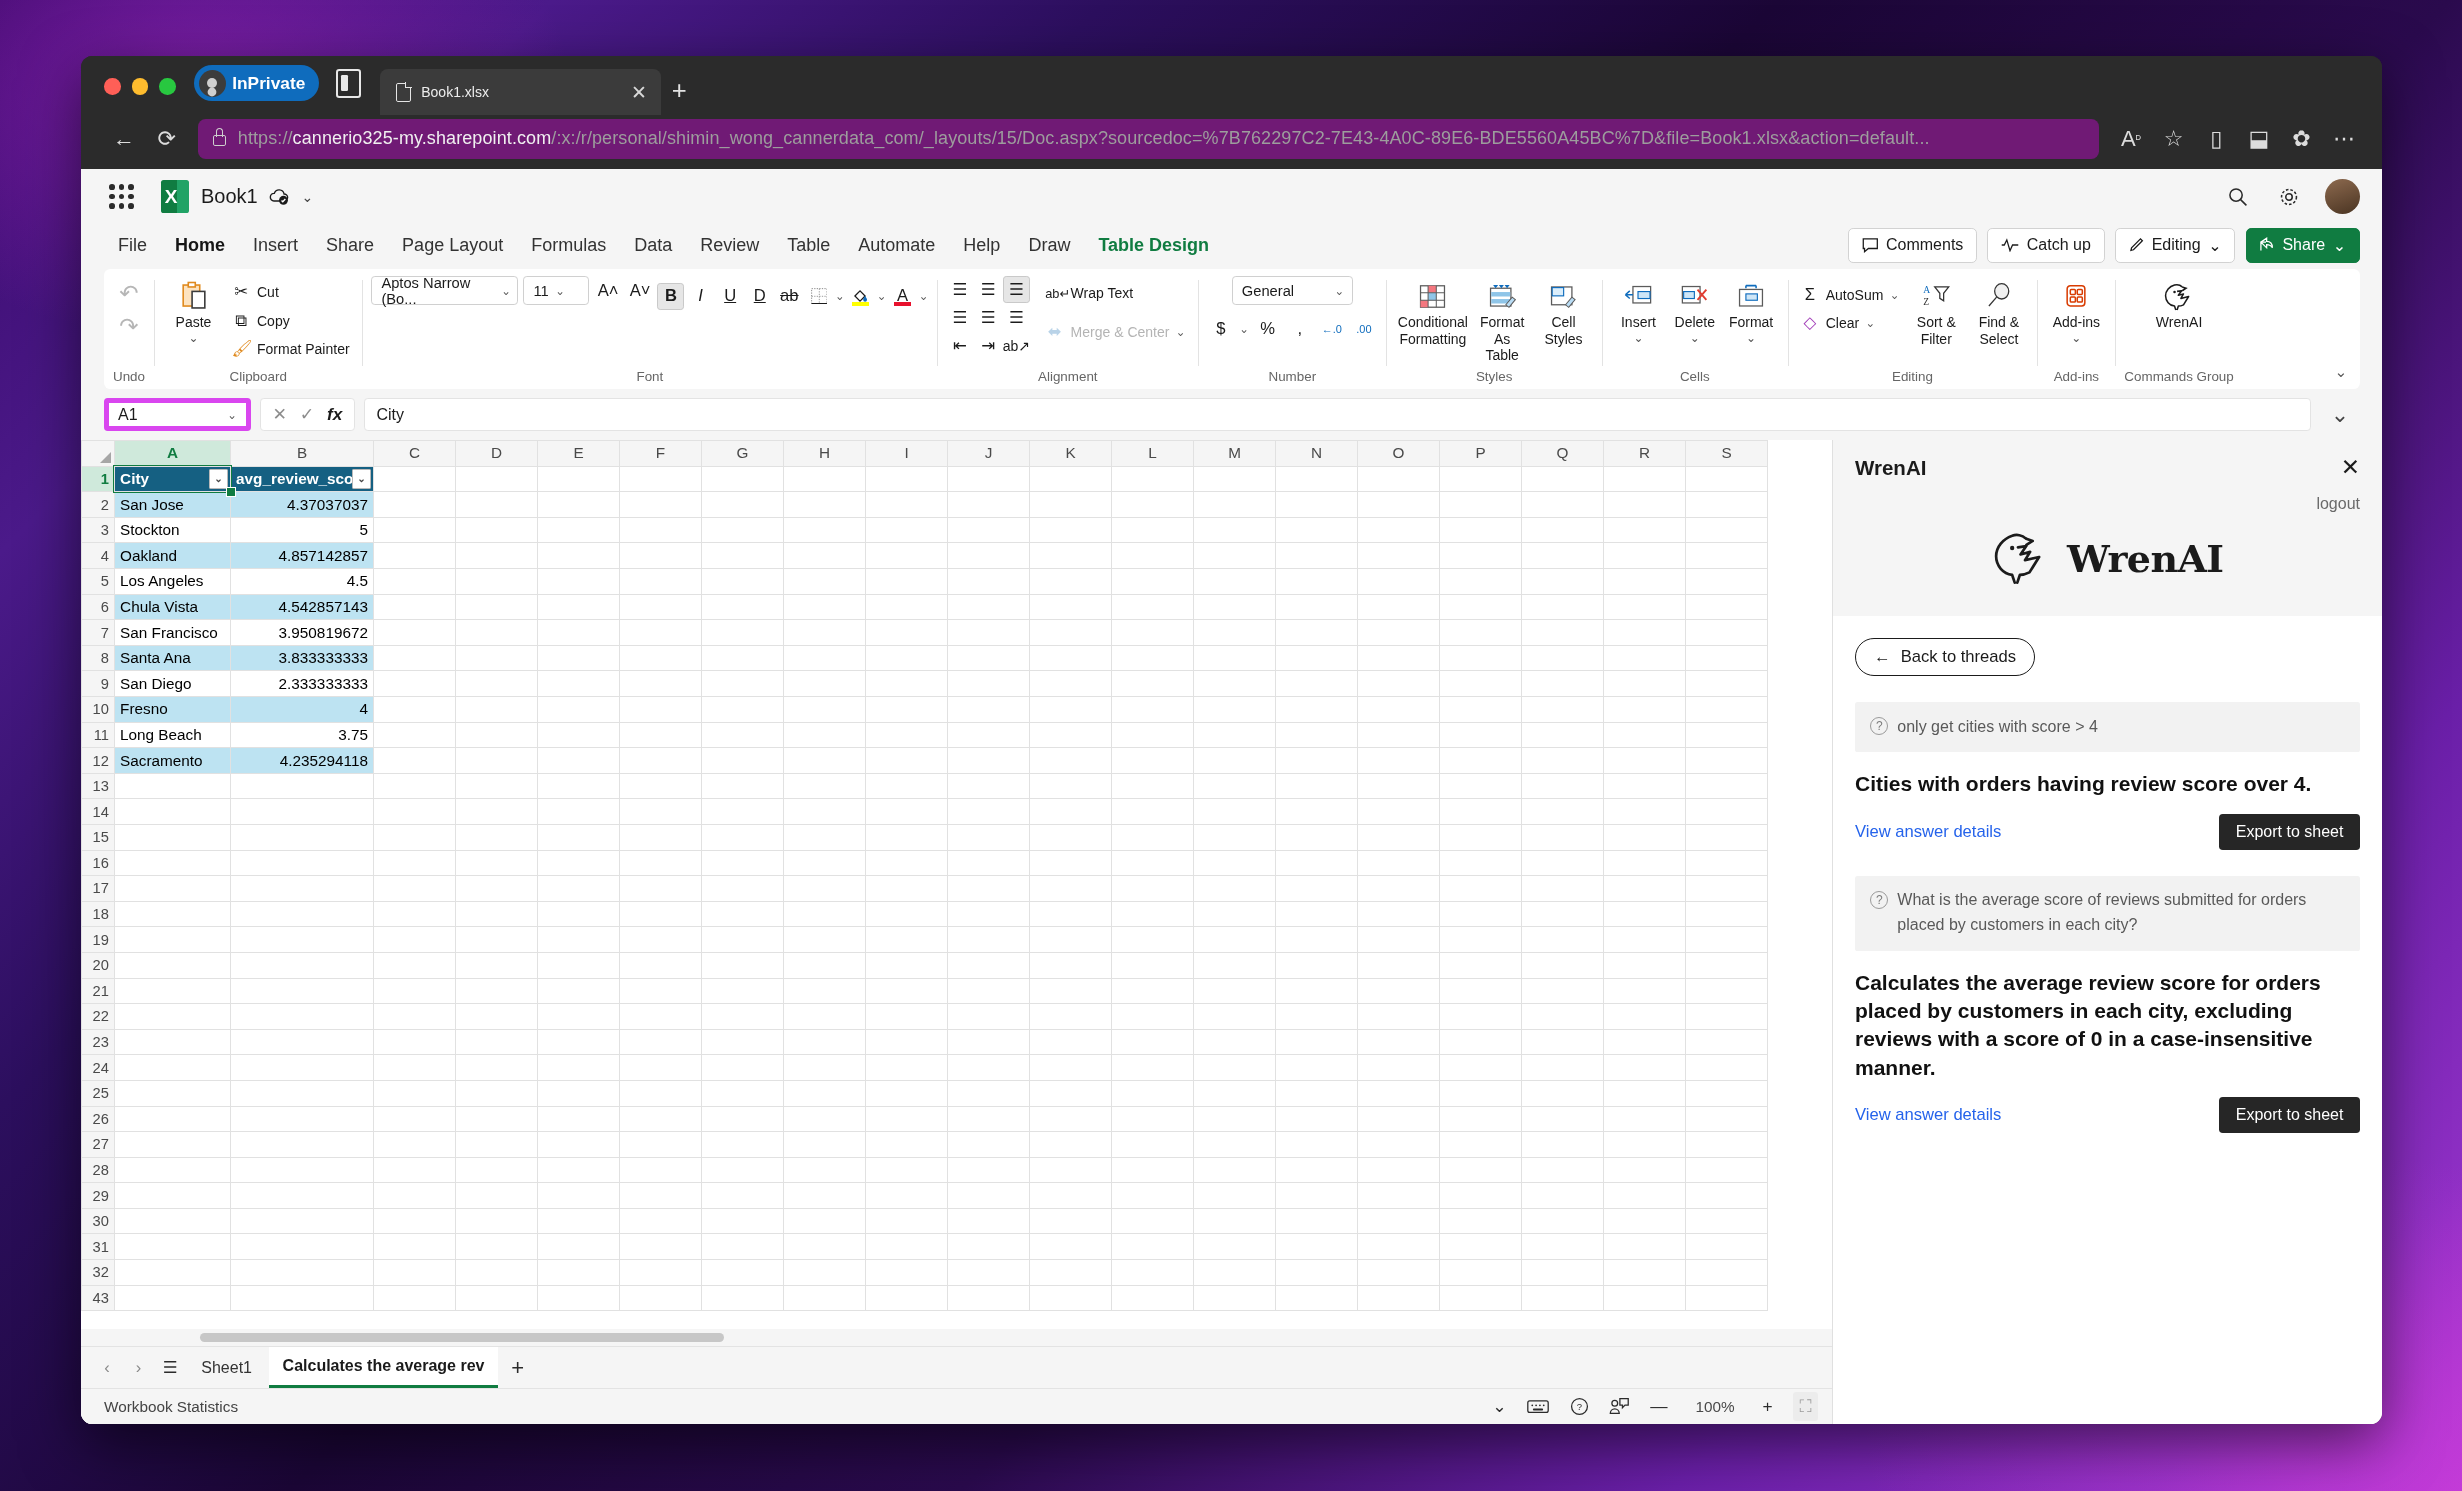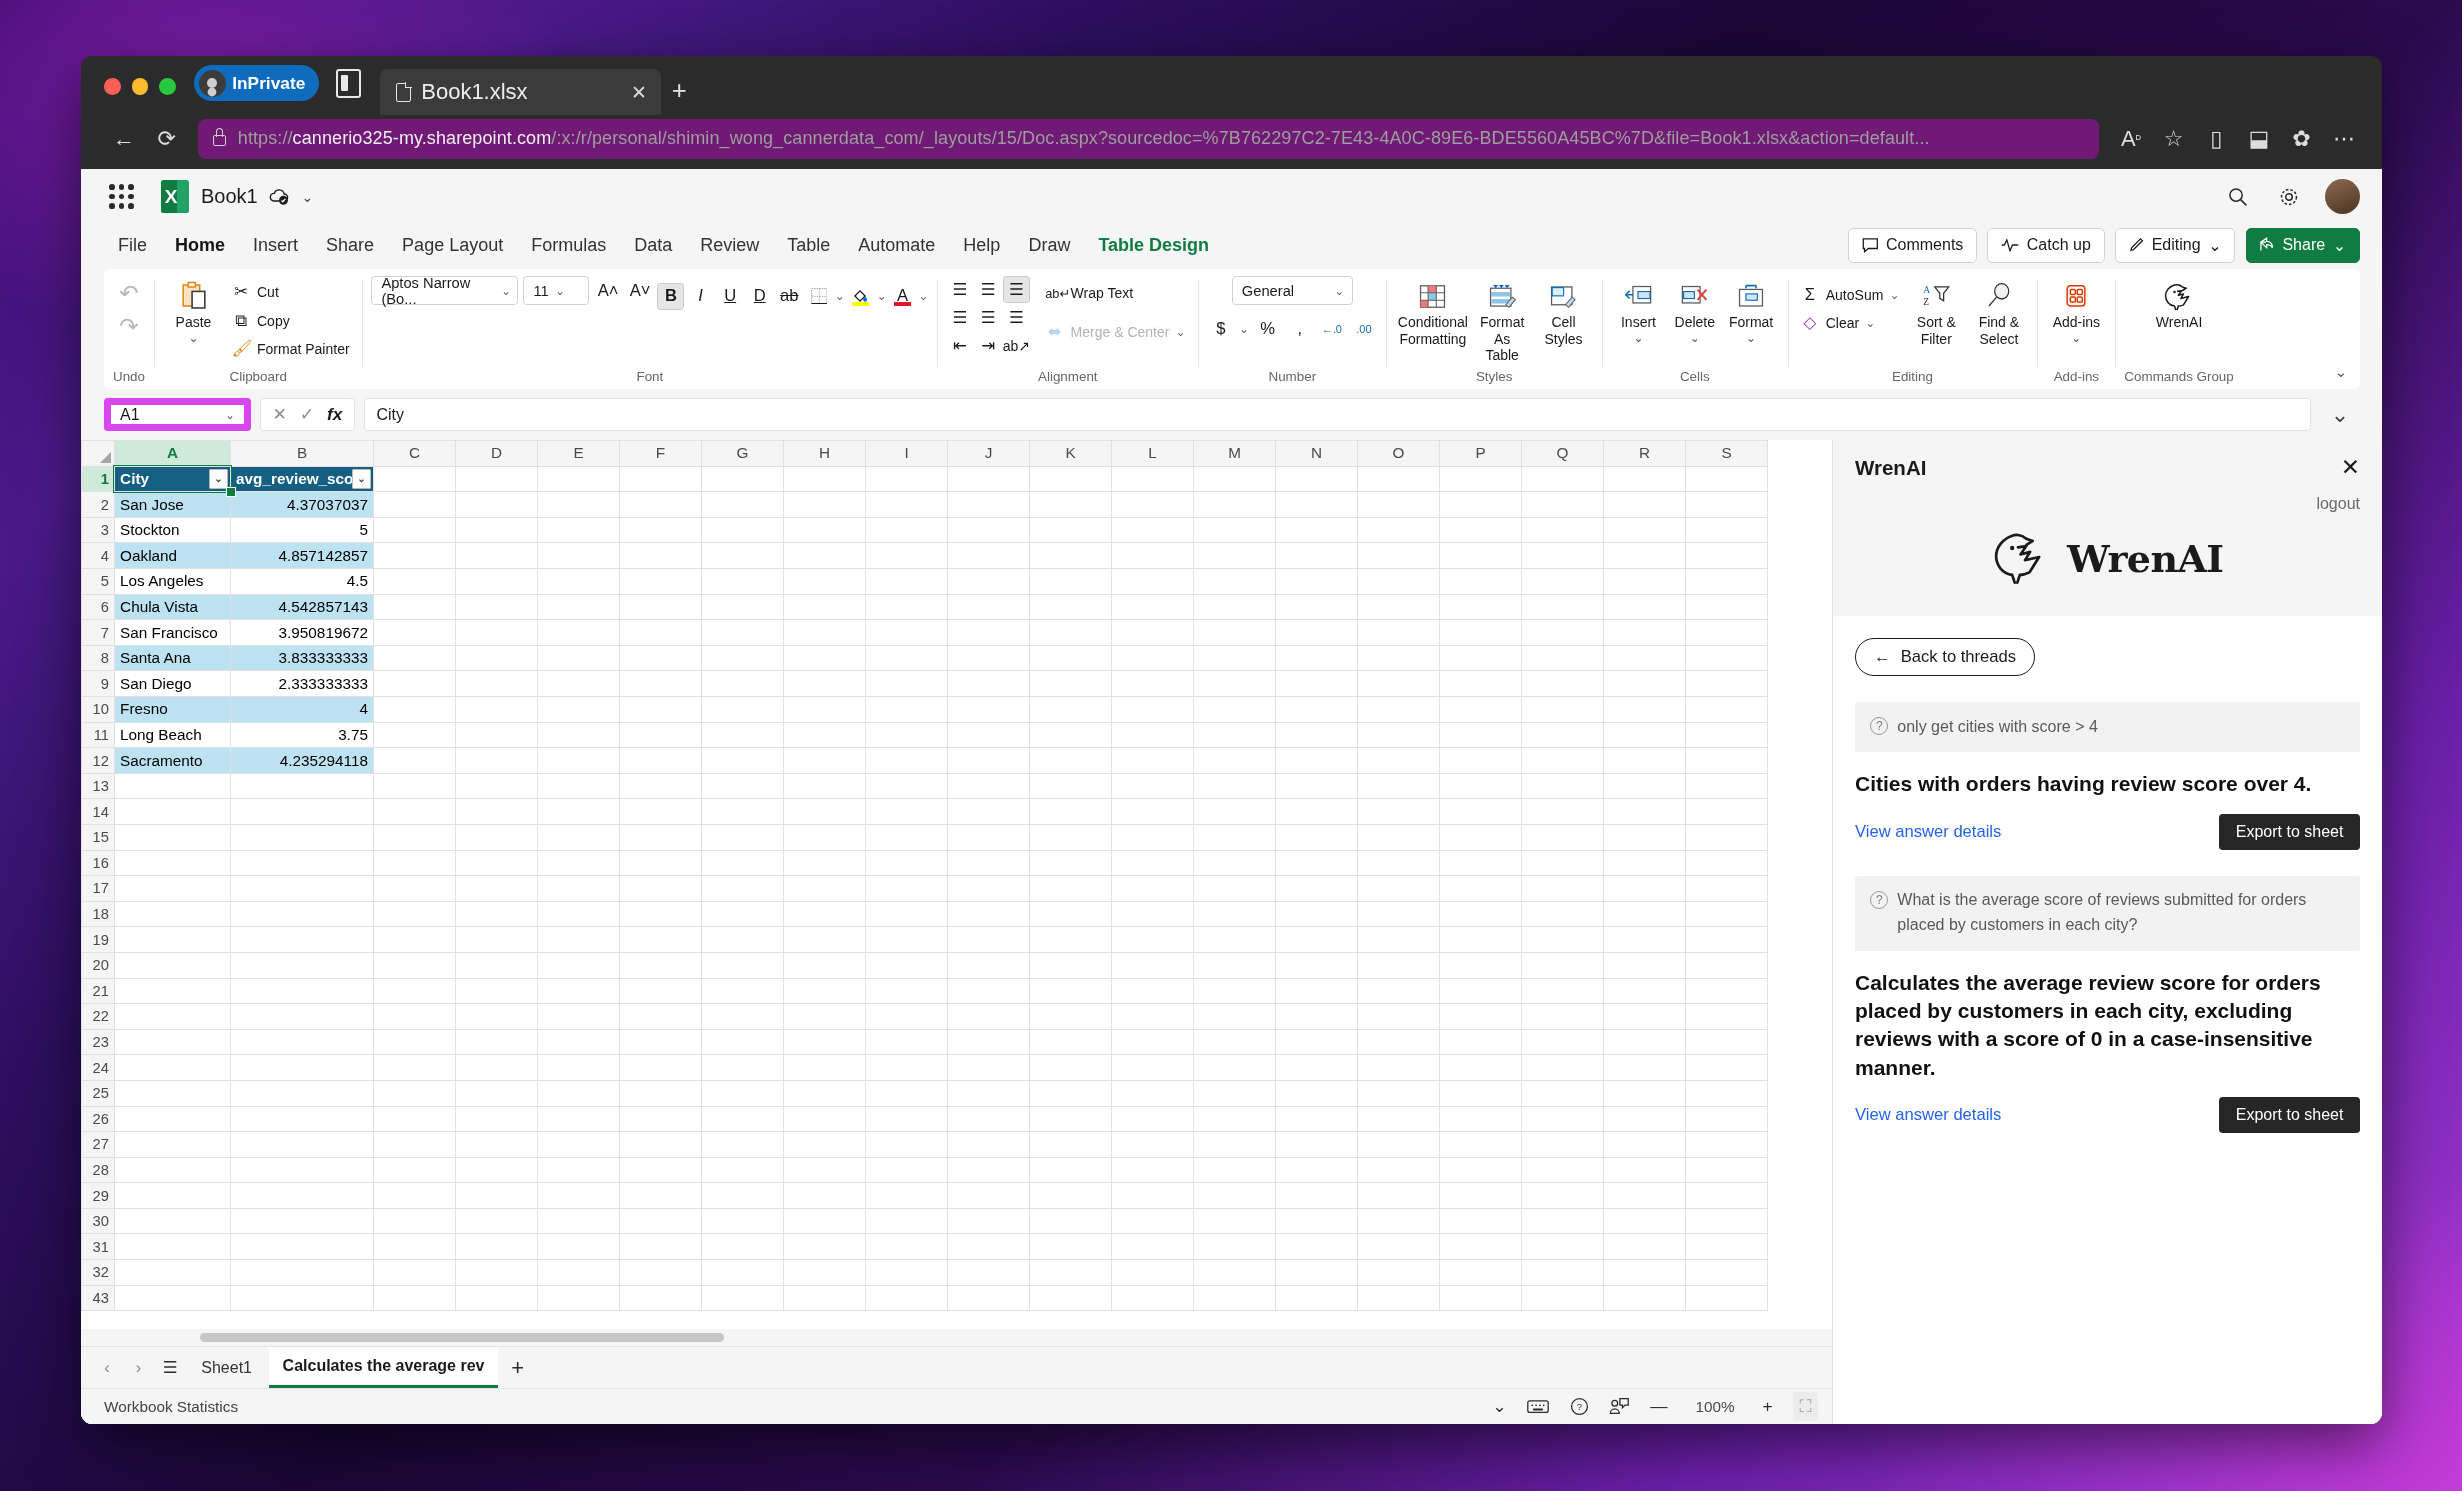--- a/index.html
+++ b/index.html
@@ -72,21 +72,21 @@
     position: relative;
   }
   .tab .favicon {
     width: 15.3px; height: 19px; border: 1.9px solid #e5e5e5; border-radius: 1.9px;
     position: relative; flex: none;
   }
   .tab .favicon::after{
     content:""; position:absolute; right:-1.9px; top:-1.9px; width:5.8px;height:5.8px;
     background:#3b3b3b; border-left:1.9px solid #e5e5e5; border-bottom:1.9px solid #e5e5e5;
   }
-  .tab .title { color: #ededed; font-size: 22px; flex: 1; white-space: nowrap; overflow: hidden; }
+  .tab .title { color: #ededed; font-size: 14px; flex: 1; white-space: nowrap; overflow: hidden; }
   .tab .close { color: #d8d8d8; font-size: 19px; line-height: 1; width: 22px; text-align: center; }
   .newtab { color: #e2e2e2; font-size: 25.6px; margin: 0 0 11.5px 10.2px; line-height: 1; font-weight: 300;}
 
   
   .addrbar {
     height: 54px; background: #2b2b2b; display: flex; align-items: center; gap: 2.6px;
     padding: 0 18px 6.4px 23px;
   }
   .nav-ico {
     width: 40px; height: 40px; flex: none; display: flex; align-items: center; justify-content: center;
@@ -199,21 +199,21 @@
   }
   .numrow2 { display:flex; align-items:center; gap:5.1px; margin-top:6.4px; justify-content:center;}
 
   .ribbon-collapse { position: absolute; right: 12.8px; bottom: 7.7px; font-size: 15.3px; color: #555; }
 
   
   .fbar {
     height: 40px; margin: 6.4px 22px 0 23px; display: flex; align-items: center; gap: 9px;
   }
   .namebox {
-    width: 147px; height: 33px; border: 7px solid #d946ef; border-radius: 3.8px; background: #fff;
+    width: 147px; height: 33px; border: 5px solid #d946ef; border-radius: 3.8px; background: #fff;
     display: flex; align-items: center; justify-content: space-between; padding: 0 9px;
     font-size: 16px; color: #1b1b1b;
   }
   .fxgrp {
     height: 33px; display: flex; align-items: center; gap: 12.8px; padding: 0 11.5px;
     border: 1px solid #e3e3e3; border-radius: 3.8px; background:#fff; color: #8d8d8d; font-size: 17.3px;
   }
   .fxgrp .fx { font-style: italic; color: #1b1b1b; font-weight: 600; }
   .finput {
     flex: 1; height: 33px; border: 1px solid #e3e3e3; border-radius: 3.8px; background: #fff;

